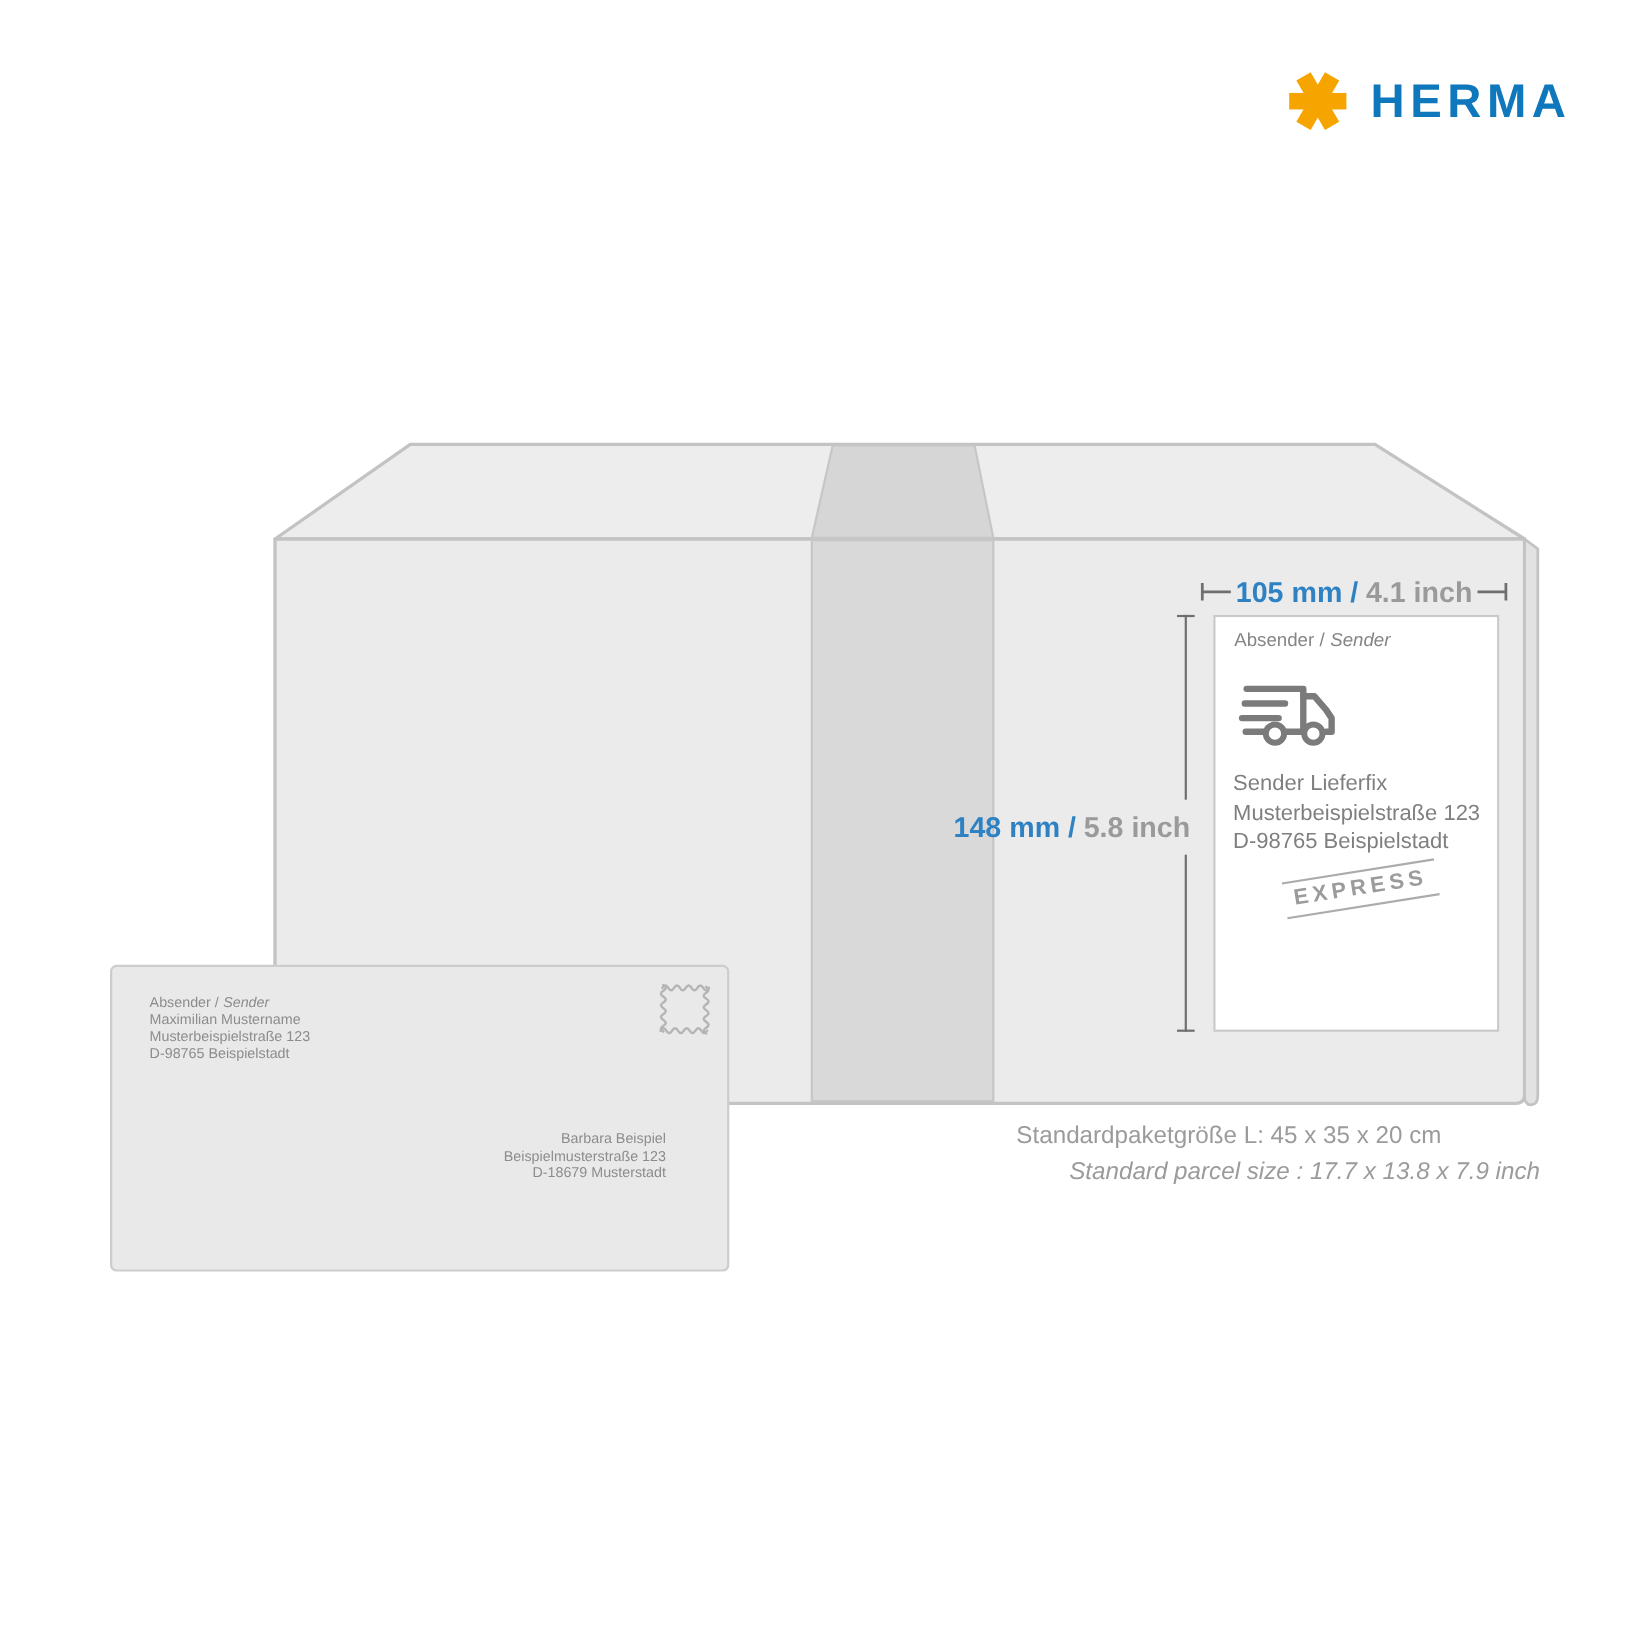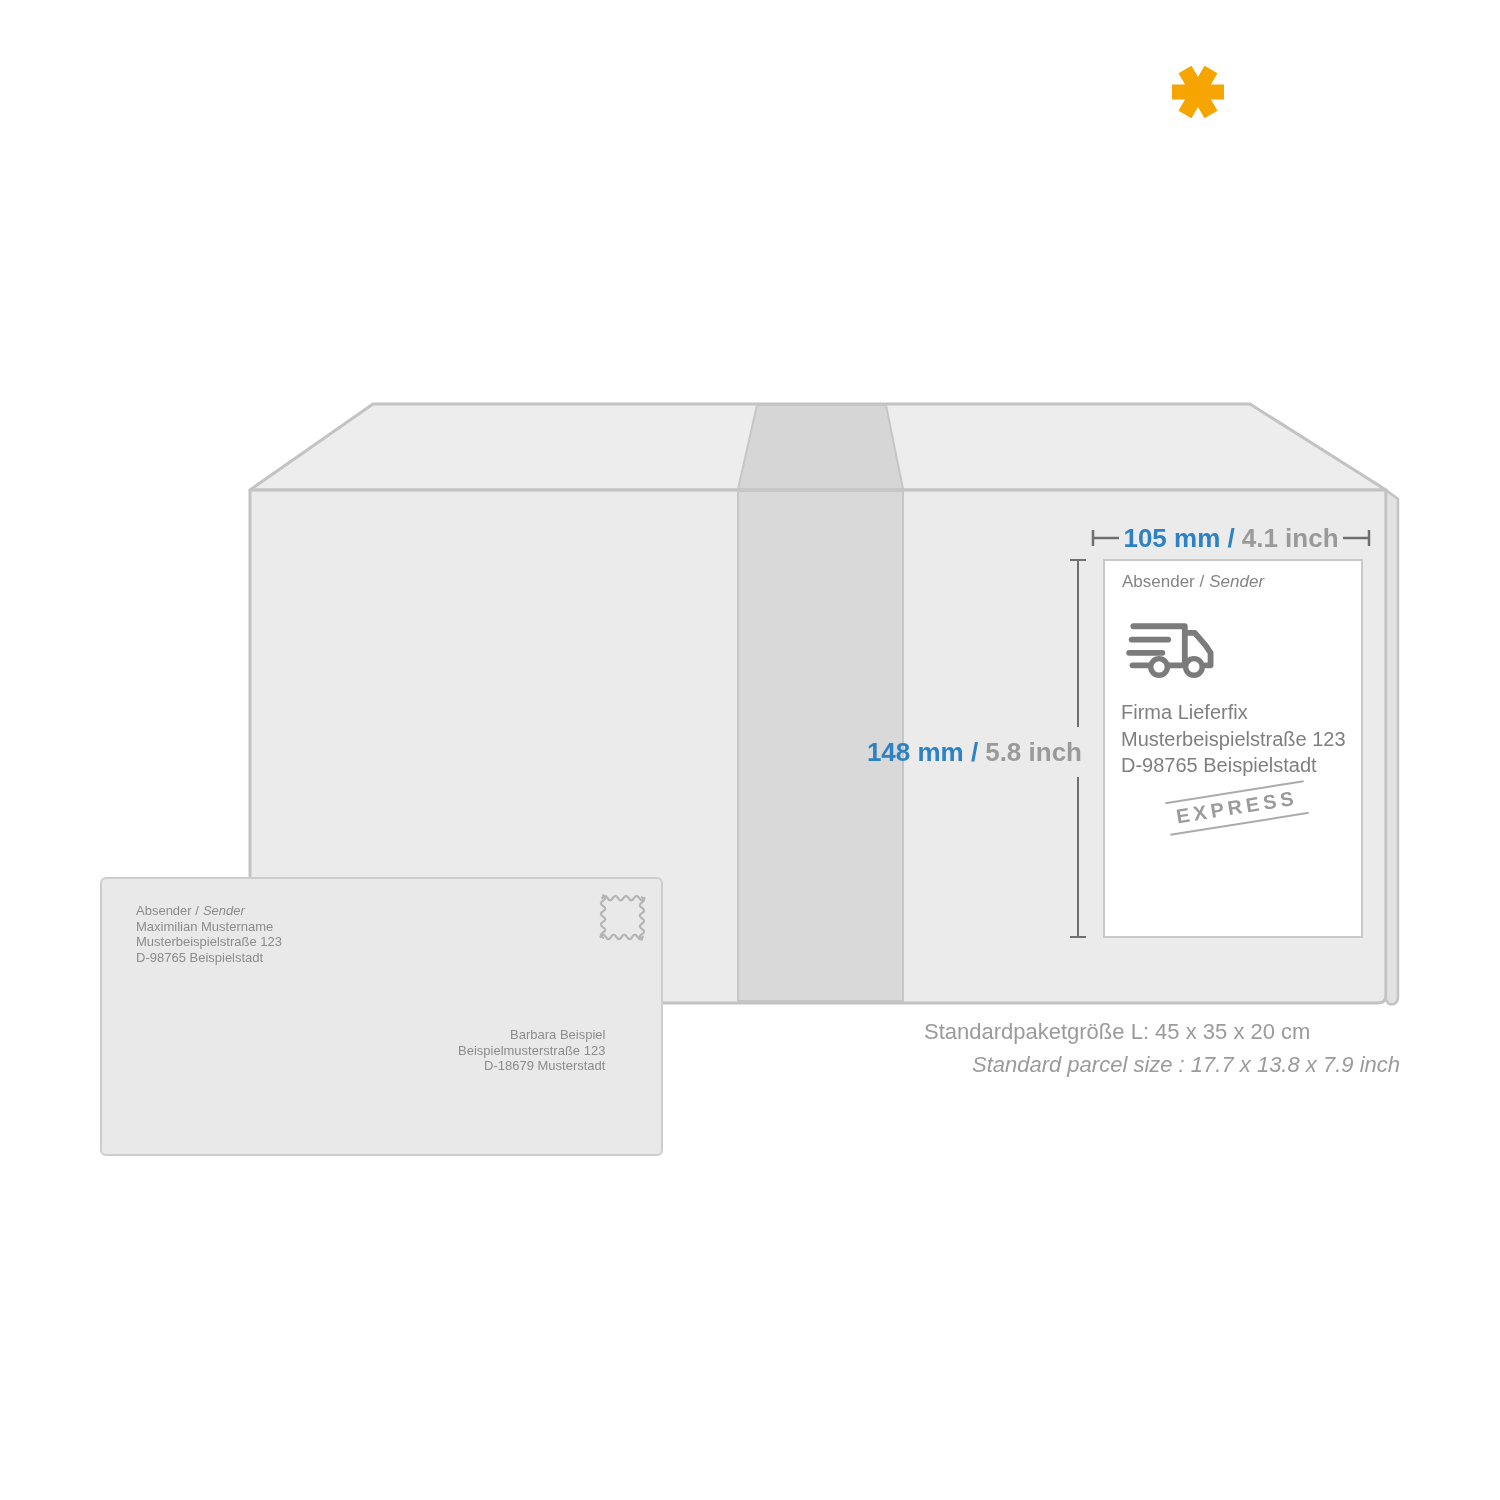--- a/index.html
+++ b/index.html
@@ -113,21 +113,21 @@
         <path d="M5 47 H45"></path>
         <path d="M9 62 H29"></path>
         <path d="M53 62 H69"></path>
       </g>
       <g fill="none" stroke="#7b7b7b" stroke-width="6.5">
         <circle cx="41" cy="64" r="10"></circle>
         <circle cx="83" cy="64" r="10"></circle>
       </g>
     </svg>
     <div class="label-address">
-      <div>Firma Lieferfix</div>
+      <div>Sender Lieferfix</div>
       <div>Musterbeispielstraße 123</div>
       <div>D-98765 Beispielstadt</div>
     </div>
     <div class="express">EXPRESS</div>
   </div>
 
   <div class="abs envelope">
     <div class="env-text env-sender">
       <div>
         <span>Absender /</span><span class="it">Sender</span>
@@ -157,15 +157,16 @@
   </div>
 
   <div class="abs logo">
     <svg width="56" height="56" viewBox="0 0 56 56">
       <g fill="#f6a500">
         <rect x="2" y="20.5" width="52" height="15"></rect>
         <rect x="2" y="20.5" width="52" height="15" transform="rotate(60 28 28)"></rect>
         <rect x="2" y="20.5" width="52" height="15" transform="rotate(120 28 28)"></rect>
       </g>
     </svg>
+    <span class="logo-text">HERMA</span>
   </div>
 
 </div>
 
 </body></html>

